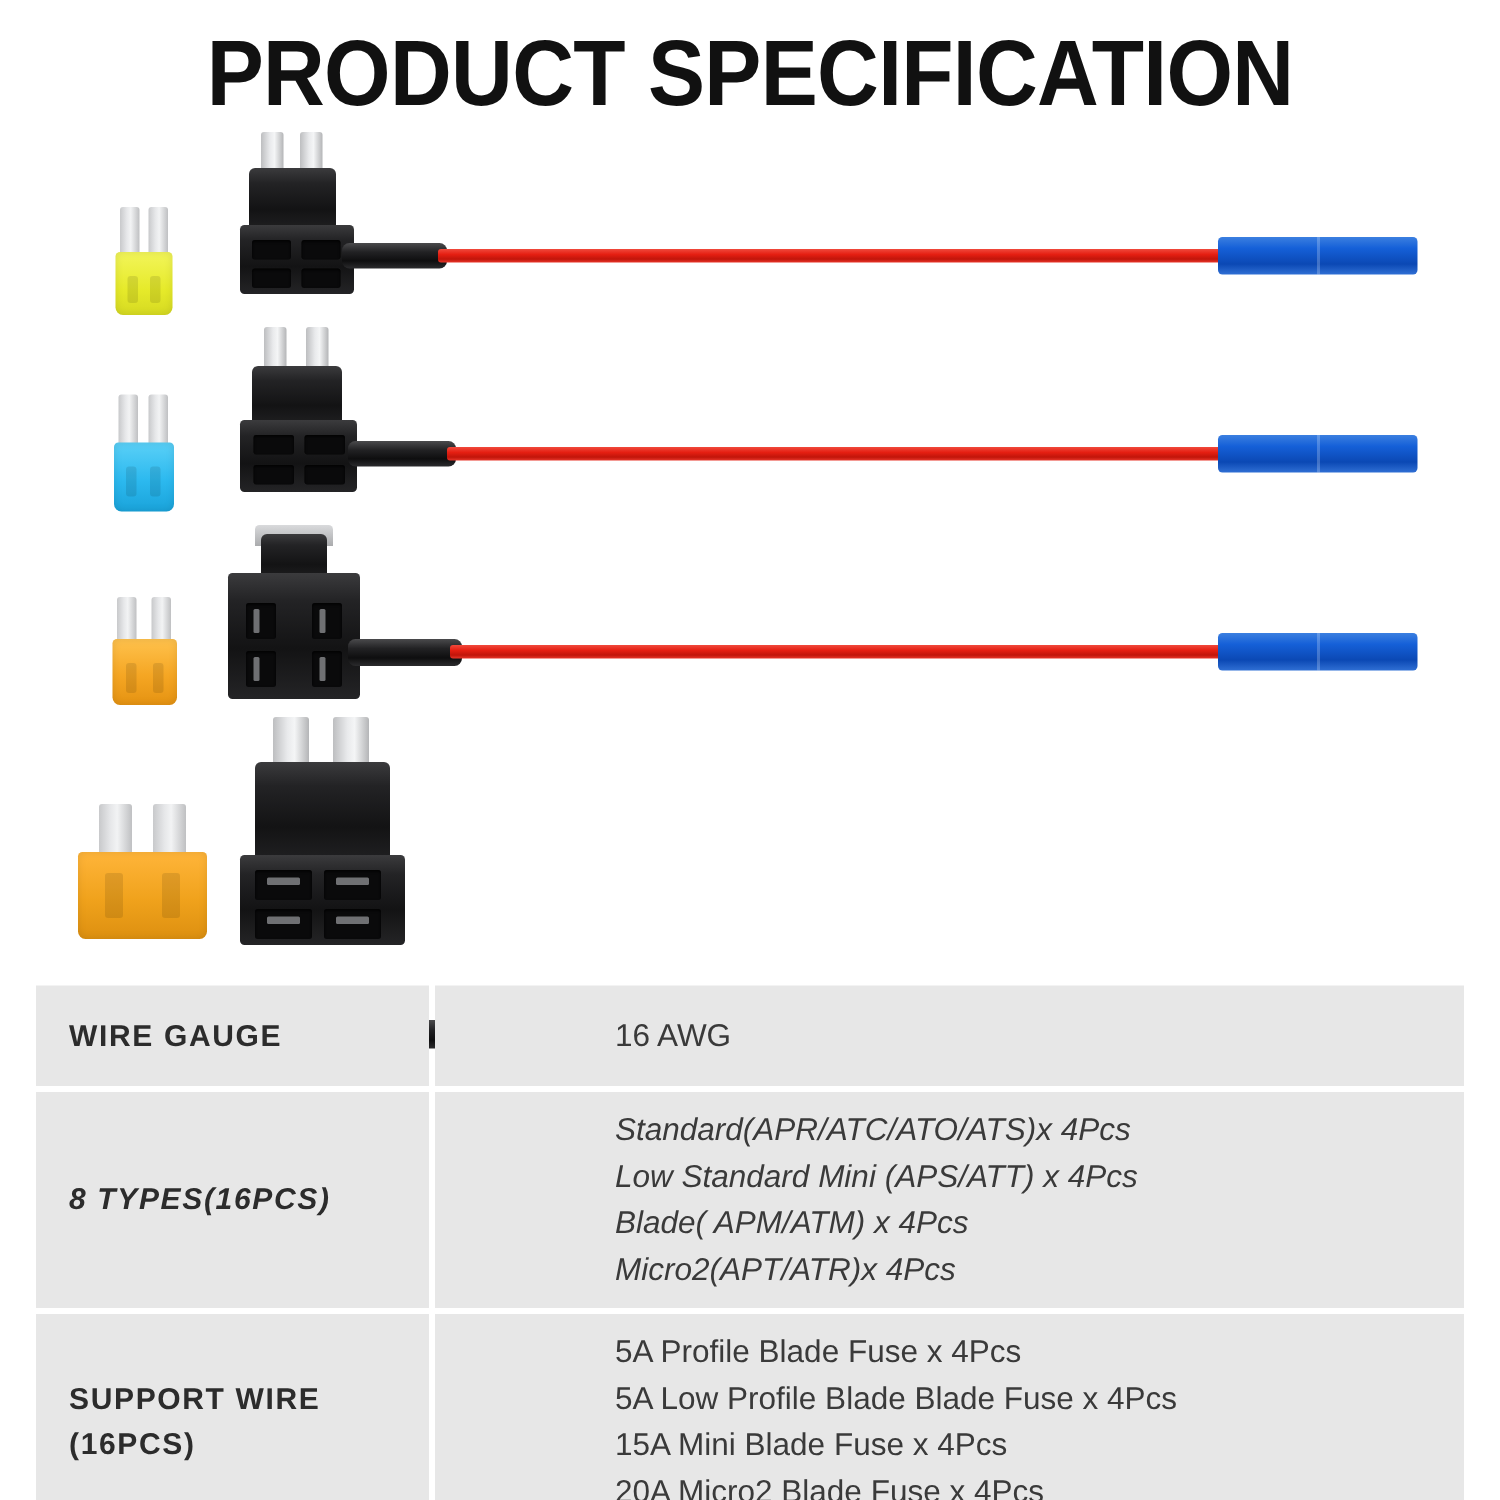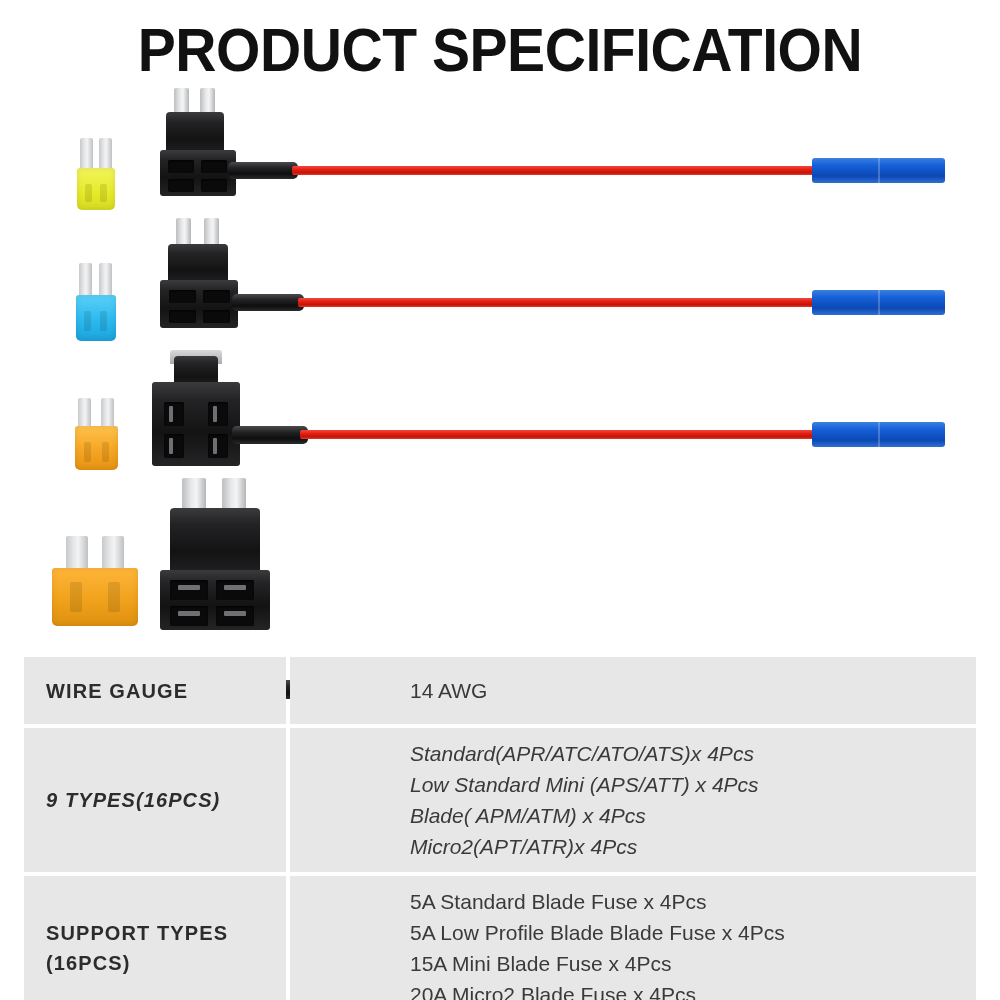--- a/index.html
+++ b/index.html
@@ -280,38 +280,38 @@
     </div>
   </div>
 
 </div>
 
 <table id="spec-table">
   <tbody>
     <tr class="row-wire">
       <td class="cell-label">WIRE GAUGE</td>
       <td class="cell-value">
-        <div>14 AWG</div>
+        <div>16 AWG</div>
       </td>
     </tr>
     <tr class="row-types">
-      <td class="cell-label">9 TYPES(16PCS)</td>
+      <td class="cell-label">8 TYPES(16PCS)</td>
       <td class="cell-value">
         <div>Standard(APR/ATC/ATO/ATS)x 4Pcs</div>
         <div>Low Standard Mini (APS/ATT) x 4Pcs</div>
         <div>Blade( APM/ATM) x 4Pcs</div>
         <div>Micro2(APT/ATR)x 4Pcs</div>
       </td>
     </tr>
     <tr class="row-support">
       <td class="cell-label">
-        <div>SUPPORT TYPES</div>
+        <div>SUPPORT WIRE</div>
         <div>(16PCS)</div>
       </td>
       <td class="cell-value">
-        <div>5A Standard Blade Fuse x 4Pcs</div>
+        <div>5A Profile Blade Fuse x 4Pcs</div>
         <div>5A Low Profile Blade Blade Fuse x 4Pcs</div>
         <div>15A Mini Blade Fuse x 4Pcs</div>
         <div>20A Micro2 Blade Fuse x 4Pcs</div>
       </td>
     </tr>
   </tbody>
 </table>
 
 </body></html>

